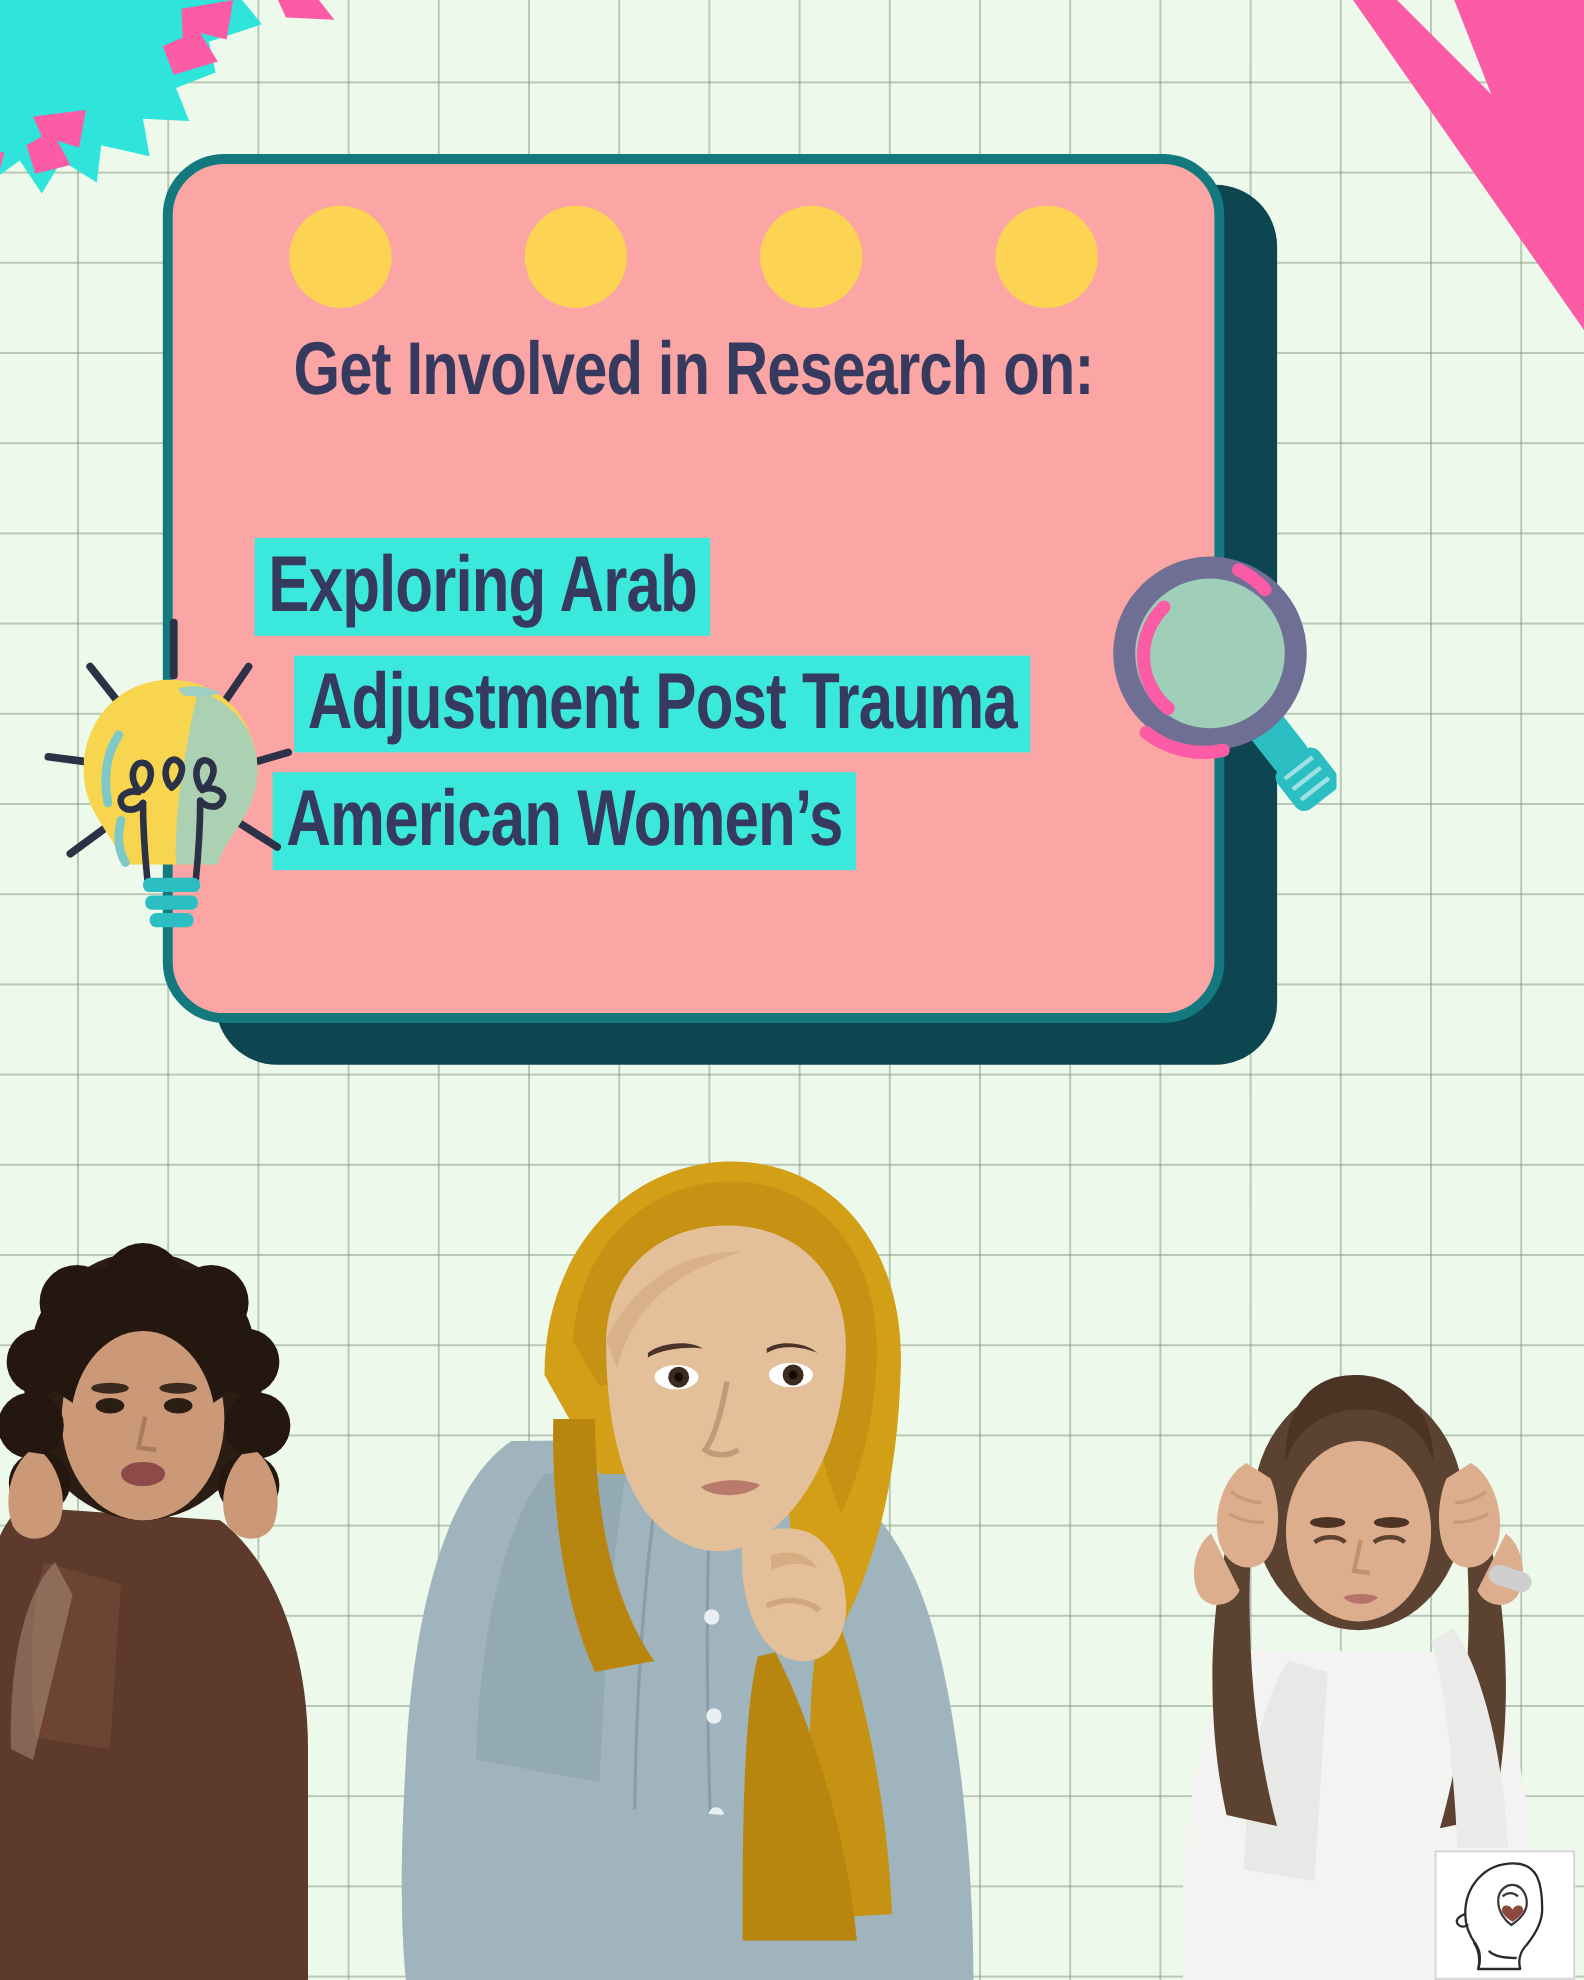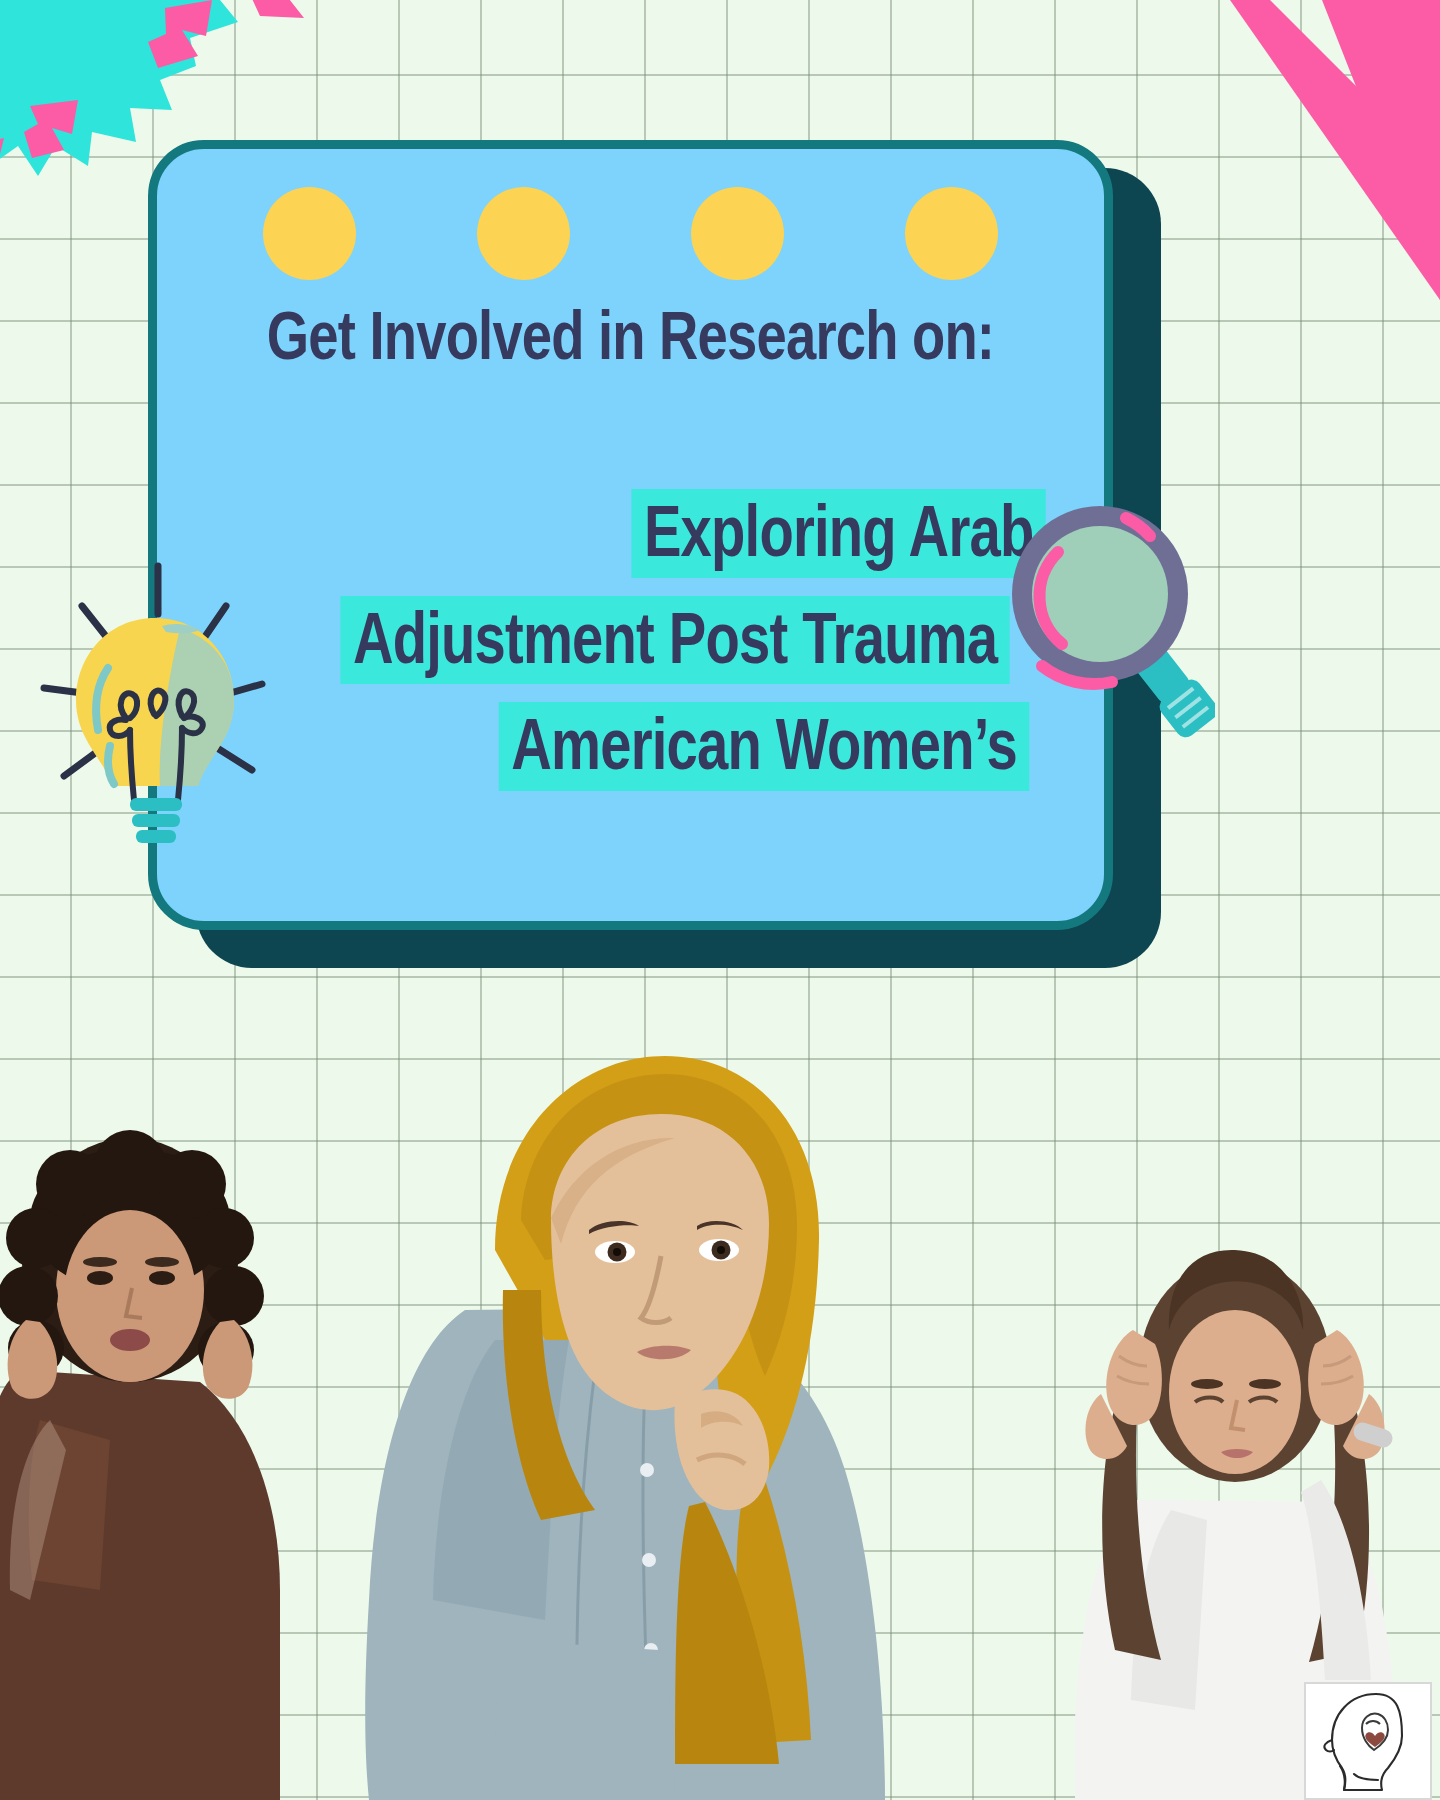--- a/index.html
+++ b/index.html
@@ -31,21 +31,21 @@
     position:absolute;
     left:196px; top:168px;
     width:965px; height:800px;
     background:#0d4550;
     border-radius:56px;
   }
   #card{
     position:absolute;
     left:148px; top:140px;
     width:965px; height:790px;
-    background:#7dd3fc;
+    background:#fca5a5;
     border:9px solid #14797e;
     border-radius:56px;
     overflow:visible;
   }
   #dots-row{
     position:absolute; left:0; right:0; top:38px;
     display:flex; justify-content:space-around;
     padding:0 46px;
   }
   .dot{ width:93px; height:93px; border-radius:50%; background:#fcd353; }
@@ -58,21 +58,21 @@
     font-weight:bold;
     font-size:68px;
     line-height:.92;
     letter-spacing:-1px;
     transform:scaleX(.8);
     white-space:pre-line;
   }
 
   #subject-lines{
     position:absolute; left:16px; right:0; top:340px;
-    text-align:right;
+    text-align:left;
   }
   .hl-wrap{ display:block; margin-bottom:18px; }
   .hl{
     display:inline-block;
     background:#3be8dc;
     color:#363a5e;
     font-weight:bold;
     font-size:72px;
     line-height:1.12;
     padding:2px 16px 6px;

